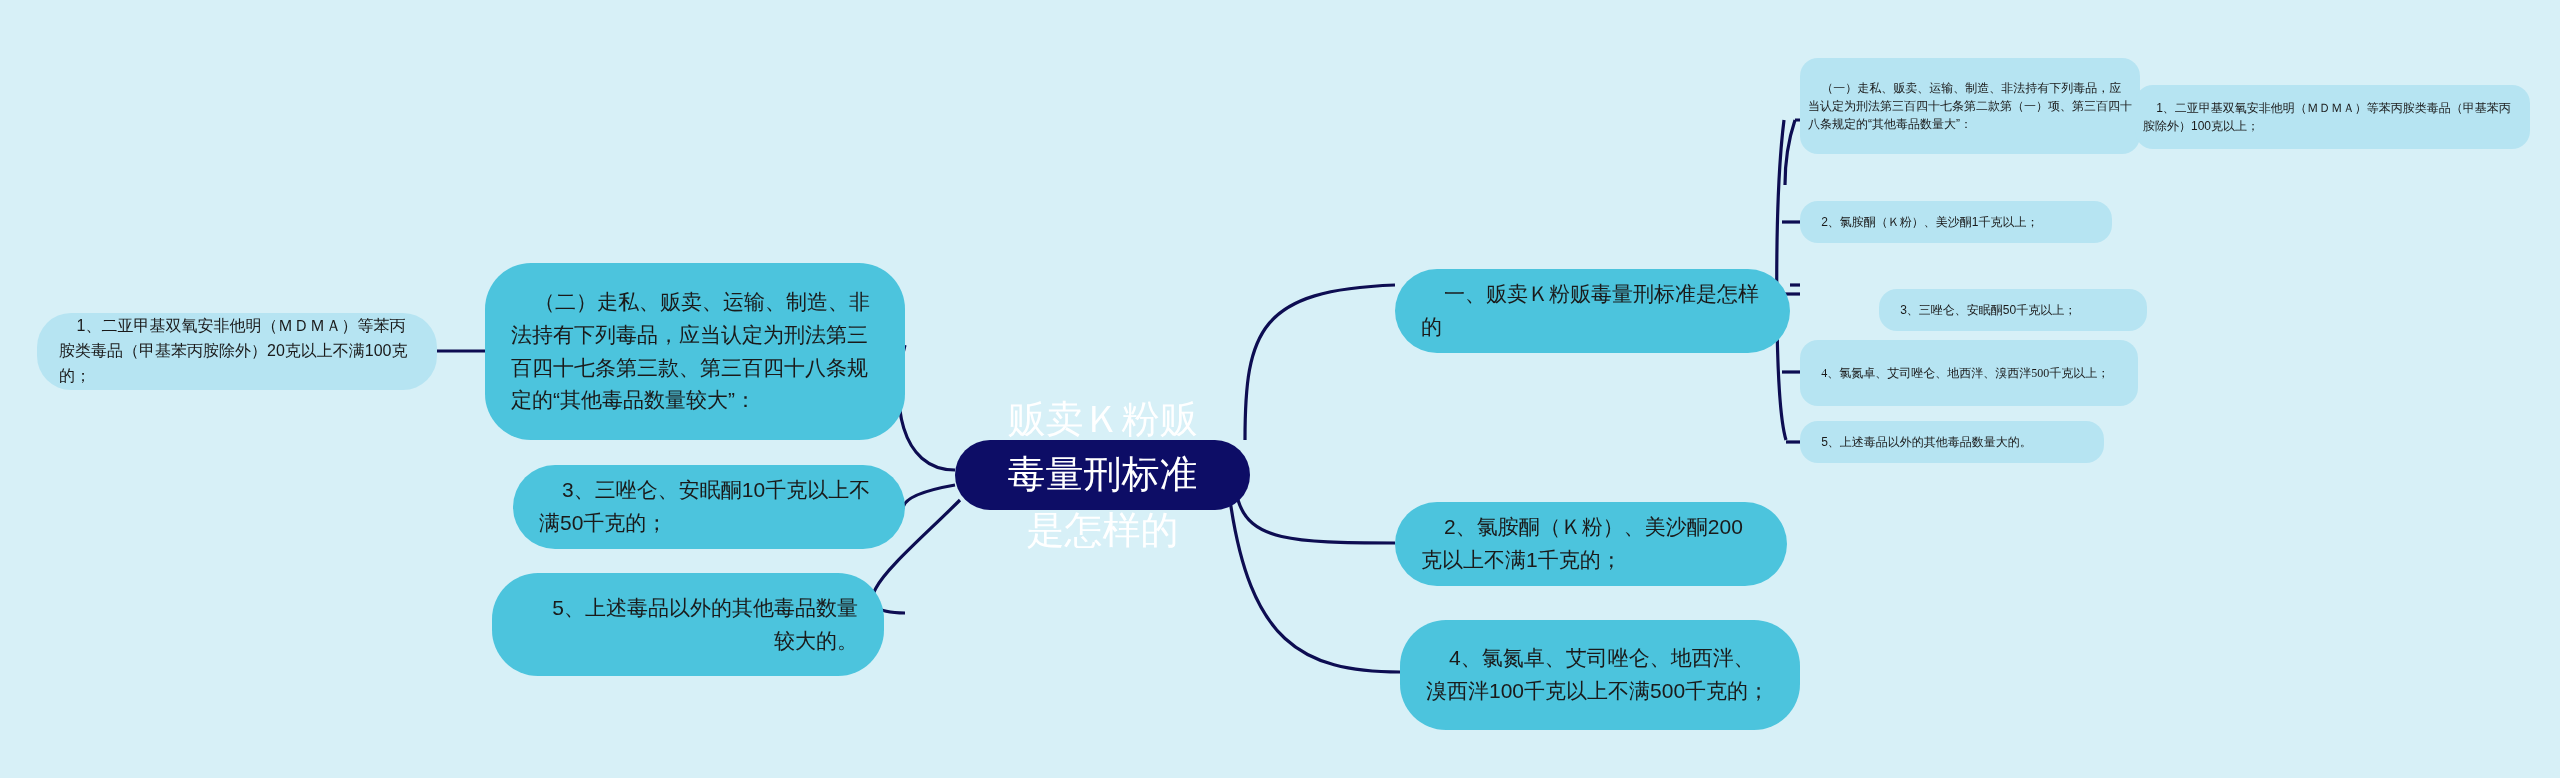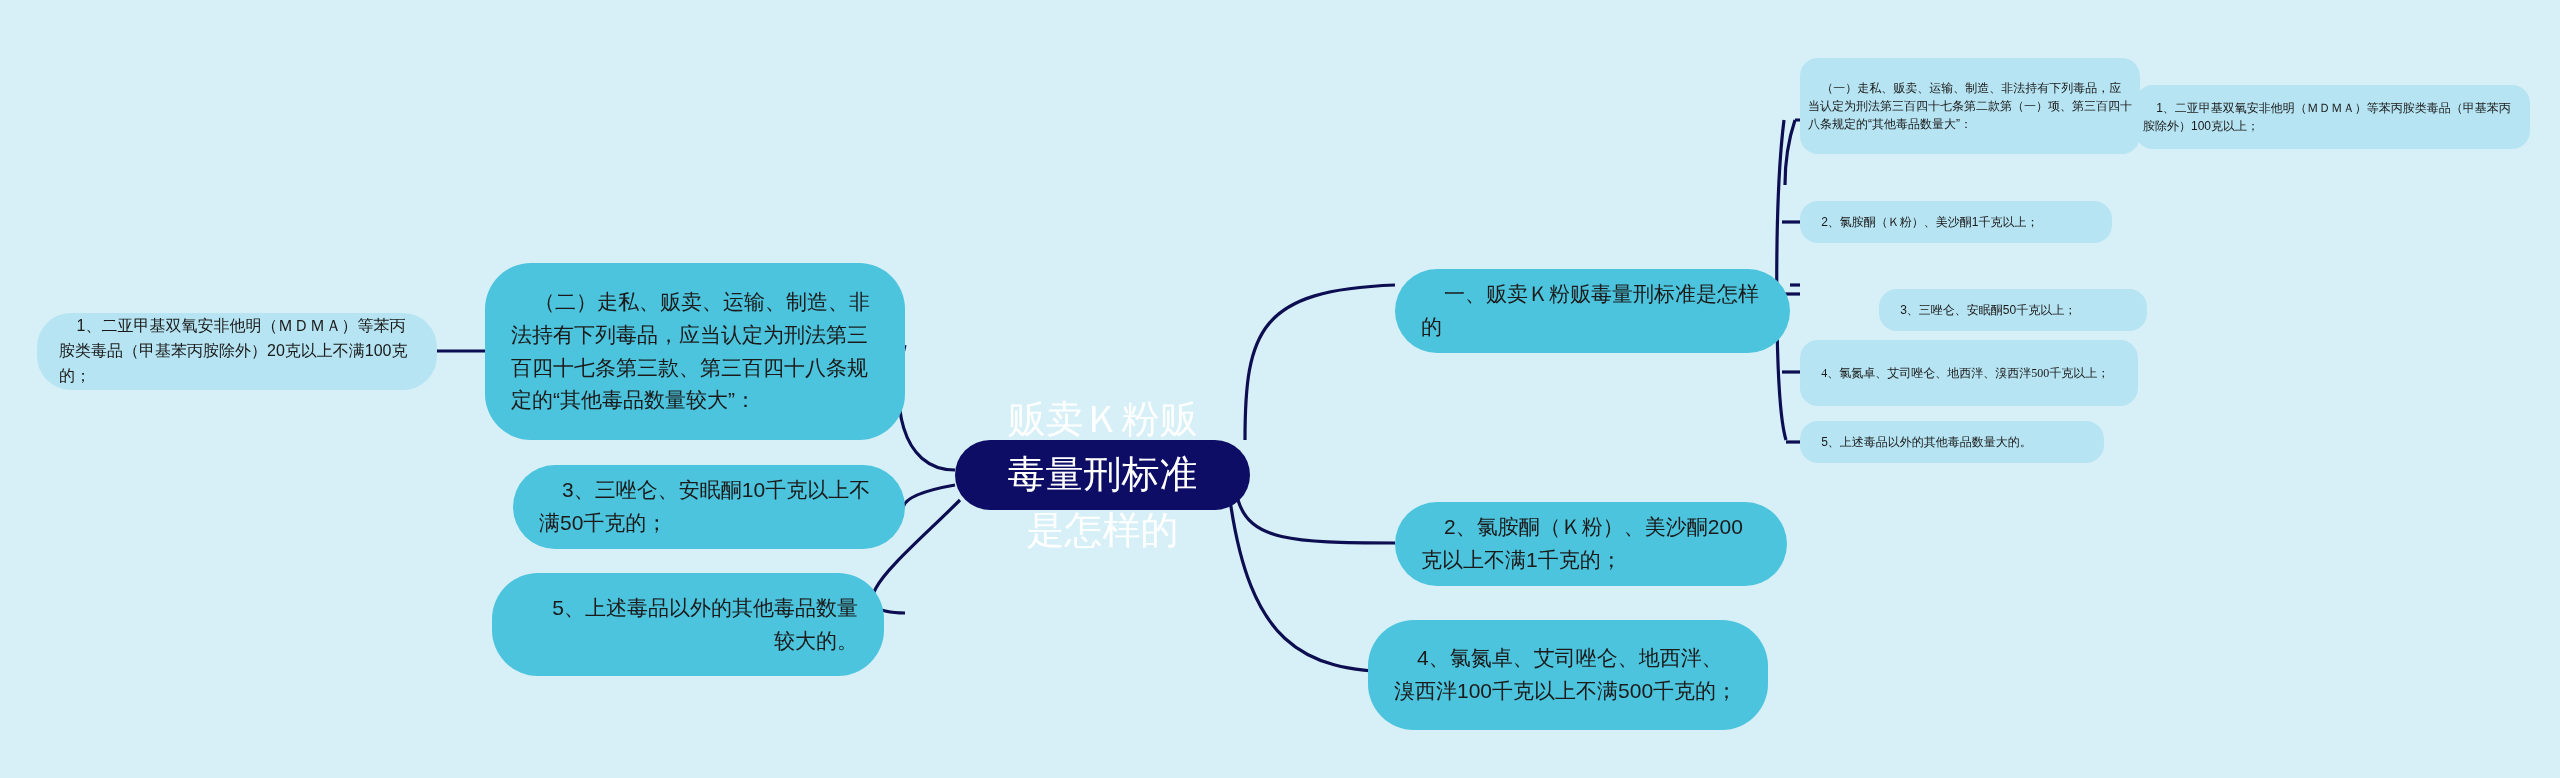--- a/index.html
+++ b/index.html
@@ -127,21 +127,21 @@
   </div>
 
   <div class="node node-l1 indent" style="left:1395px; top:245px; width:395px; height:84px;margin-top:24px;">
     <span>一、贩卖Ｋ粉贩毒量刑标准是怎样的</span>
   </div>
 
   <div class="node node-l1 indent" style="left:1395px; top:502px; width:392px; height:84px;">
     <span>2、氯胺酮（Ｋ粉）、美沙酮200克以上不满1千克的；</span>
   </div>
 
-  <div class="node node-l1 indent" style="left:1368px; top:620px; width:400px; height:110px;">
+  <div class="node node-l1 indent" style="left:1400px; top:620px; width:400px; height:110px;">
     <span>4、氯氮卓、艾司唑仑、地西泮、溴西泮100千克以上不满500千克的；</span>
   </div>
 
   <div class="node node-l2 indent" style="left:1800px; top:58px; width:340px; height:96px;">
     <span>（一）走私、贩卖、运输、制造、非法持有下列毒品，应当认定为刑法第三百四十七条第二款第（一）项、第三百四十八条规定的“其他毒品数量大”：</span>
   </div>
 
   <div class="node node-l2 indent" style="left:2135px; top:85px; width:395px; height:64px;">
     <span>1、二亚甲基双氧安非他明（ＭＤＭＡ）等苯丙胺类毒品（甲基苯丙胺除外）100克以上；</span>
   </div>

